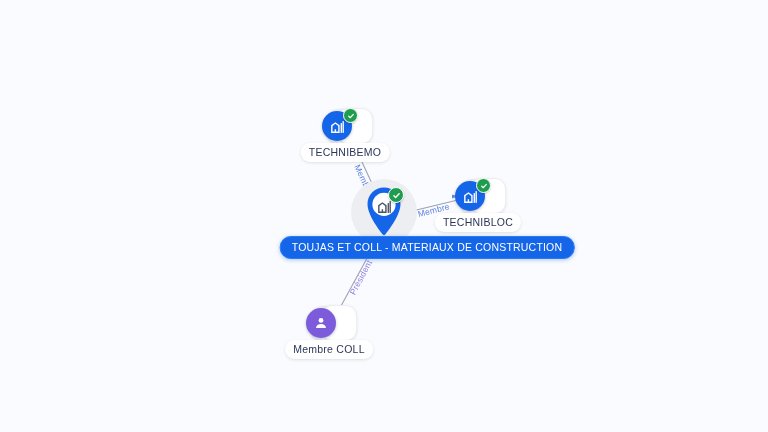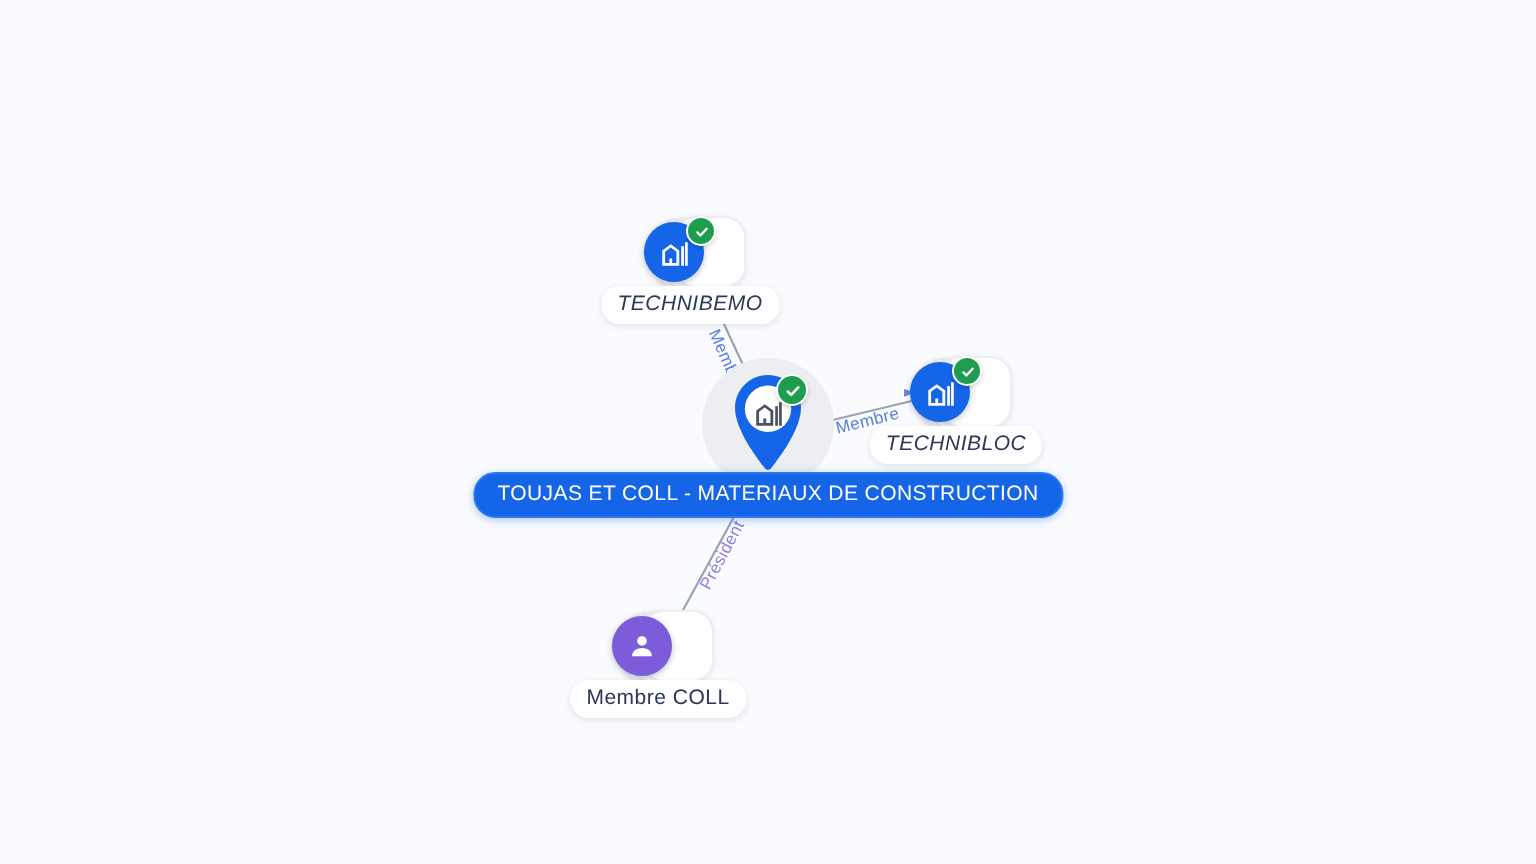--- a/index.html
+++ b/index.html
@@ -138,20 +138,21 @@
 
   .node-label.selected {
     background: #1565e8;
     color: #ffffff;
     font-size: 10.5px;
     border-radius: 11px;
     padding: 4px 11px 4.5px 11px;
     border: 1px solid #2b7bf0;
     letter-spacing: 0.2px;
     box-shadow: 0 1px 4px rgba(21,101,232,0.35);
+    margin-left: 43px;
   }
 
   
   .edge-label {
     position: absolute;
     font-size: 8.5px;
     letter-spacing: 0.2px;
     white-space: nowrap;
     transform-origin: 0 50%;
   }
@@ -188,40 +189,40 @@
         <path fill="#ffffff" d="M3 21V10.2l6-4.3 6 4.3V21H3zm2-2h3v-3.2h2V19h3v-7.8L9 8.1l-4 3.1V19z"></path>
         <rect x="16.4" y="7.2" width="1.9" height="13.8" fill="#ffffff"></rect>
         <rect x="19.1" y="4.4" width="1.9" height="16.6" fill="#ffffff"></rect>
       </svg>
     </div>
     <div class="badge-check">
       <svg width="8" height="8" viewBox="0 0 24 24" aria-hidden="true">
         <path fill="none" stroke="#ffffff" stroke-width="3.6" stroke-linecap="round" stroke-linejoin="round" d="M5 12.6l4.6 4.6L19 7.2"></path>
       </svg>
     </div>
-    <div class="node-label" style="top:17px;font-style:italic;">TECHNIBEMO</div>
+    <div class="node-label" style="top:17px;">TECHNIBEMO</div>
   </div>
 
   <div class="node" style="left:478px; top:196px;">
     <div class="stack s3"></div>
     <div class="stack s2"></div>
     <div class="stack s1"></div>
     <div class="circle company">
       <svg width="17" height="17" viewBox="0 0 24 24" aria-hidden="true">
         <path fill="#ffffff" d="M3 21V10.2l6-4.3 6 4.3V21H3zm2-2h3v-3.2h2V19h3v-7.8L9 8.1l-4 3.1V19z"></path>
         <rect x="16.4" y="7.2" width="1.9" height="13.8" fill="#ffffff"></rect>
         <rect x="19.1" y="4.4" width="1.9" height="16.6" fill="#ffffff"></rect>
       </svg>
     </div>
     <div class="badge-check">
       <svg width="8" height="8" viewBox="0 0 24 24" aria-hidden="true">
         <path fill="none" stroke="#ffffff" stroke-width="3.6" stroke-linecap="round" stroke-linejoin="round" d="M5 12.6l4.6 4.6L19 7.2"></path>
       </svg>
     </div>
-    <div class="node-label" style="top:17px;font-style:italic;">TECHNIBLOC</div>
+    <div class="node-label" style="top:17px;">TECHNIBLOC</div>
   </div>
 
   <div class="node" style="left:329px; top:323px;">
     <div class="stack s3"></div>
     <div class="stack s2"></div>
     <div class="stack s1"></div>
     <div class="circle person">
       <svg width="16" height="16" viewBox="0 0 24 24" aria-hidden="true">
         <circle cx="12" cy="8.2" r="3.6" fill="#ffffff"></circle>
         <path fill="#ffffff" d="M4.6 19.6c0-4 3.4-6.1 7.4-6.1s7.4 2.1 7.4 6.1H4.6z"></path>

